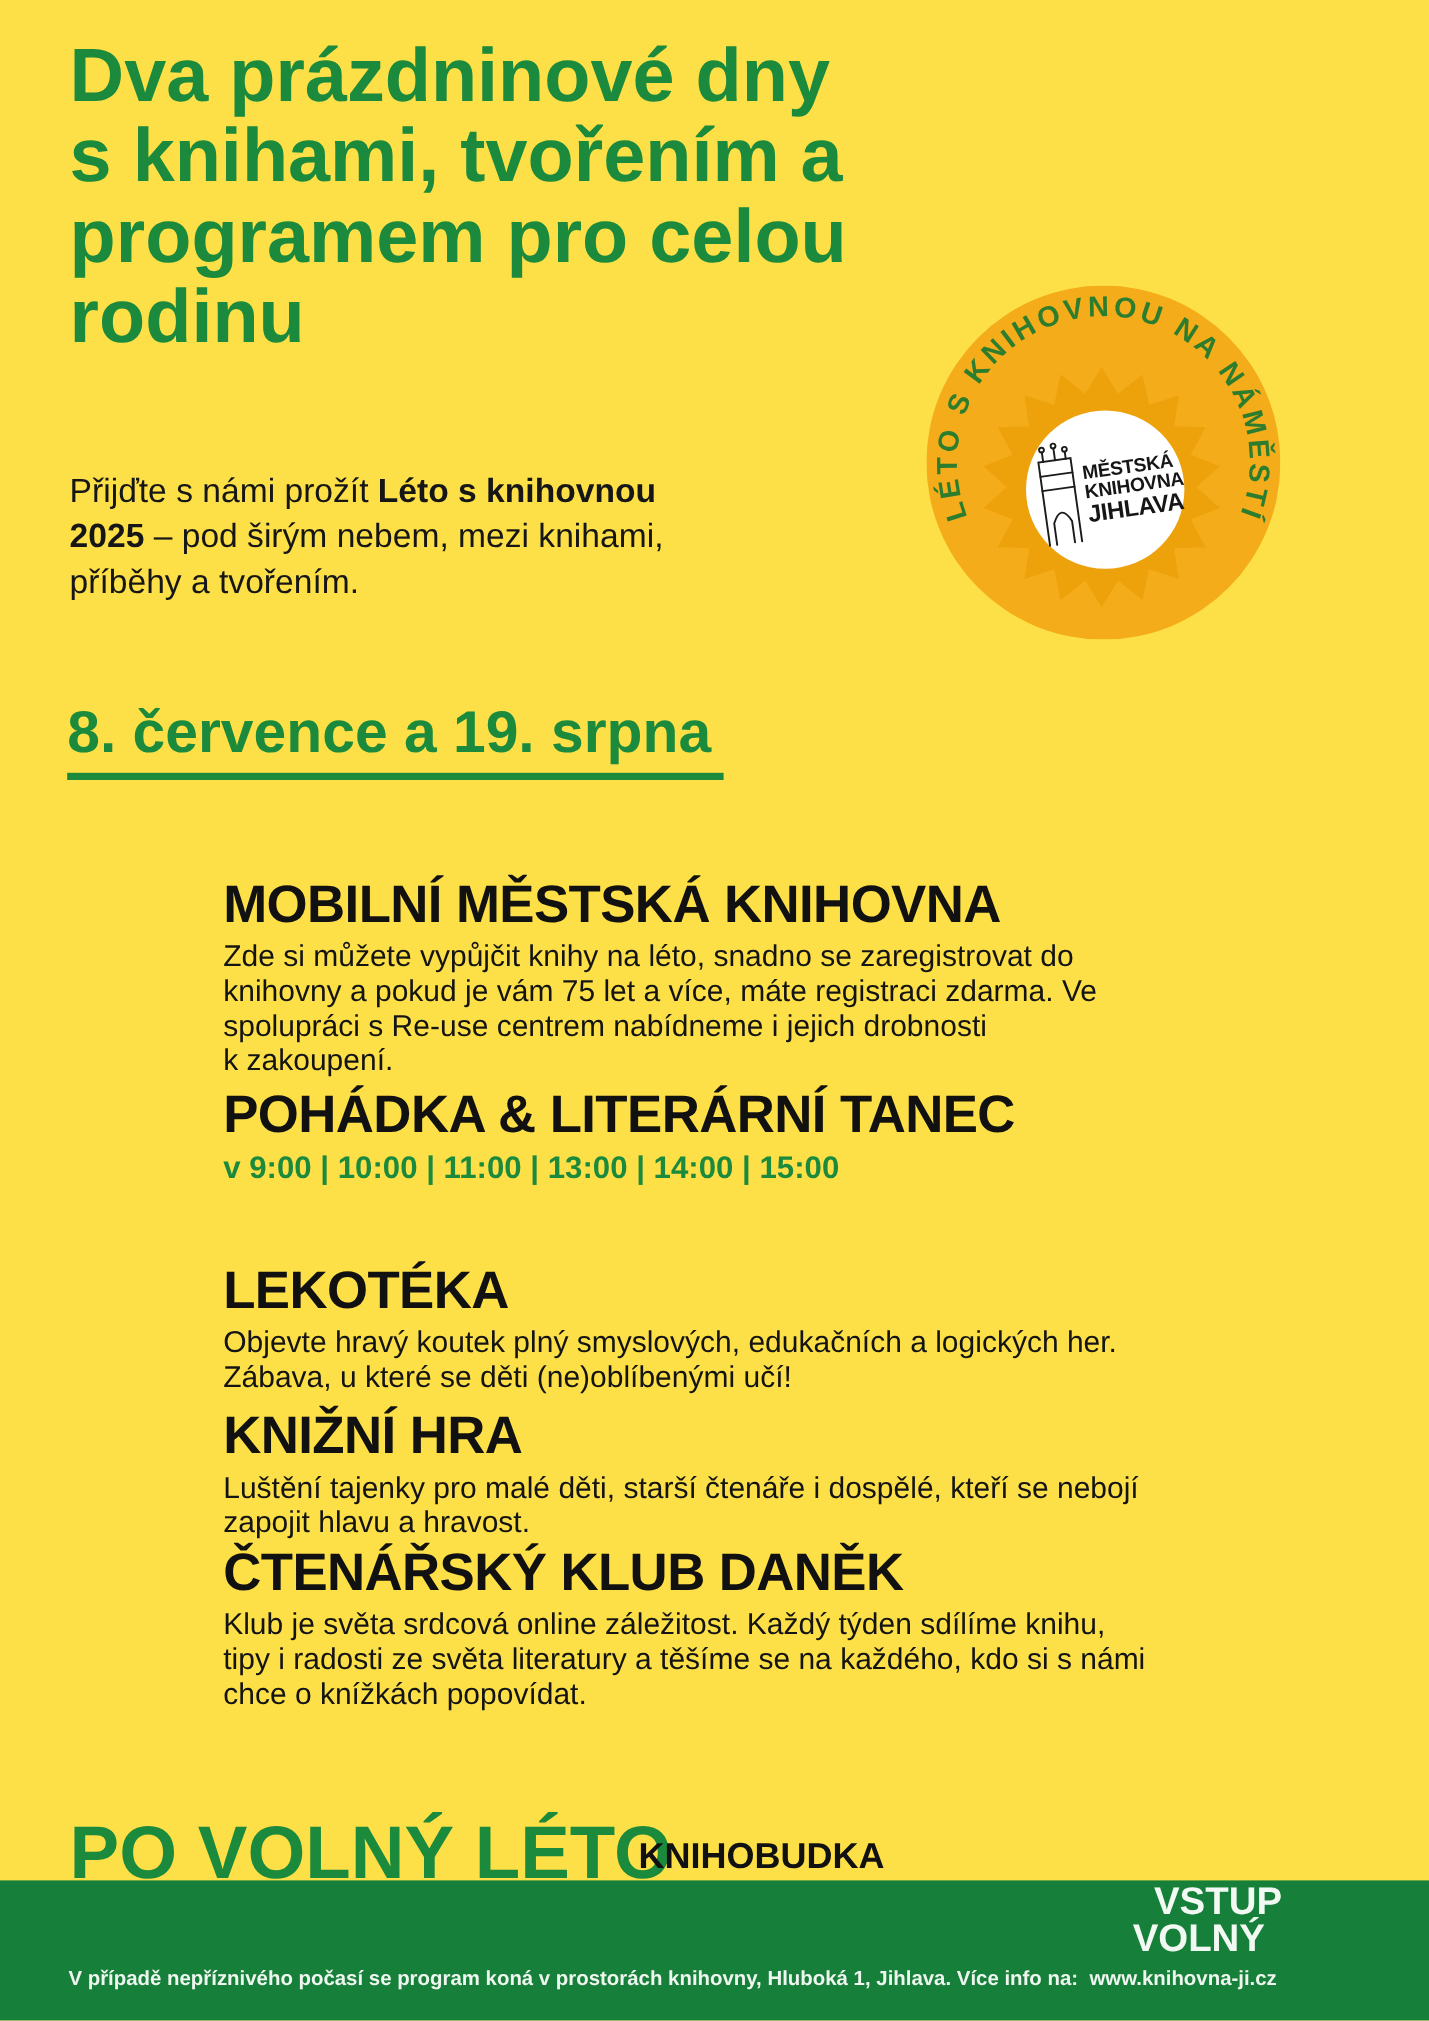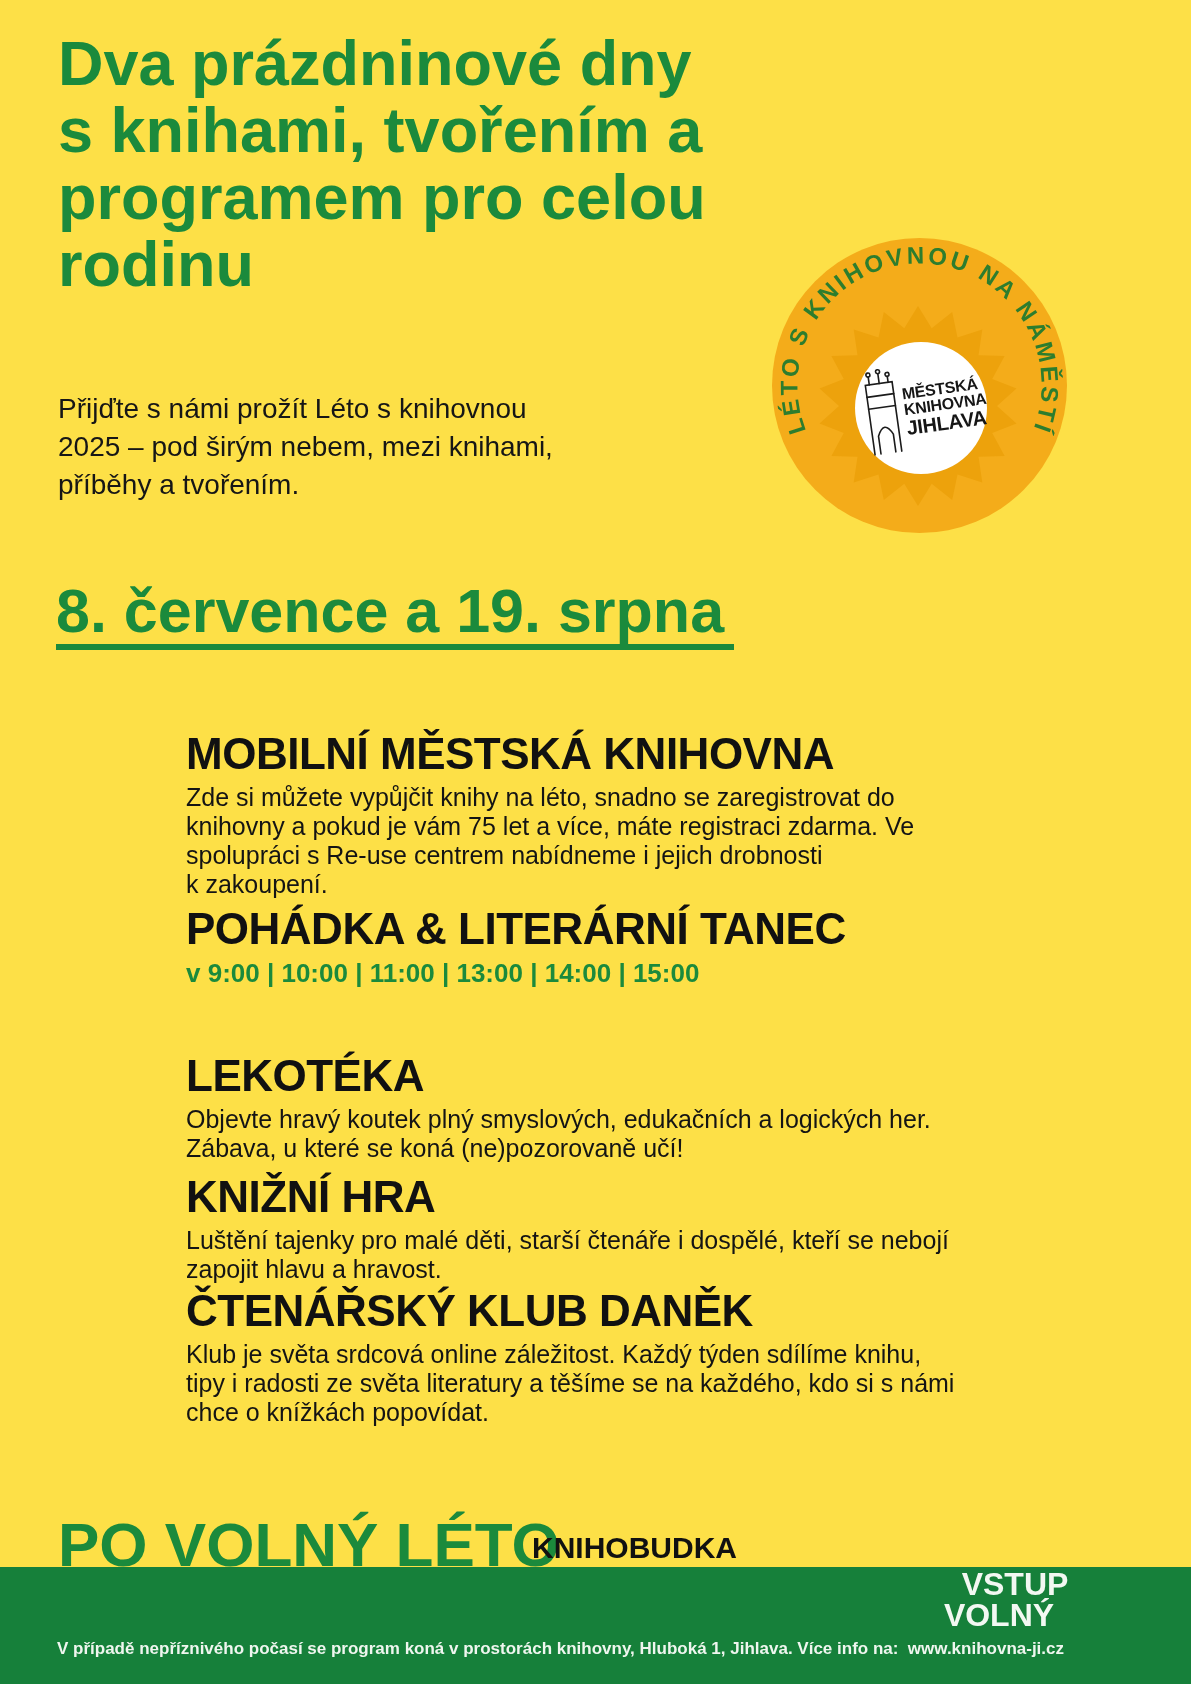--- a/index.html
+++ b/index.html
@@ -23,25 +23,25 @@
     font-family:"Liberation Sans","DejaVu Sans",sans-serif;
     font-size:24px; font-weight:bold; letter-spacing:3px;
   }
   .logo-text{
     font-family:"Liberation Sans","DejaVu Sans",sans-serif;
     font-weight:bold; letter-spacing:-0.3px;
   }
   
   .intro{position:absolute; left:58px; top:390px; color:#161616;}
   .intro-line{font-size:28px; line-height:38px; white-space:nowrap;}
-  .intro .b{font-weight:normal;}
+  .intro .b{font-weight:bold;}
   
   .date-heading{position:absolute; left:56px; top:579px;}
   .date-underline{
-    display:inline-block; font-size:61px; line-height:64px; font-weight:bold;
+    display:inline-block; font-size:49px; line-height:64px; font-weight:bold;
     color:#1B8A3C; border-bottom:6px solid #1B8A3C;
     padding-right:10px; padding-bottom:1px; white-space:nowrap;
   }
   
   .section{position:absolute; left:186px; width:960px;}
   .sec-title{
     font-size:44px; line-height:48px; font-weight:bold; color:#111111;
     letter-spacing:-0.5px; margin:0 0 5px 0; white-space:nowrap;
   }
   .sec-times{
@@ -138,21 +138,21 @@
 
   <div class="section" style="top:905px">
     <div class="sec-title">POHÁDKA &amp; LITERÁRNÍ TANEC</div>
     <div class="sec-times">v 9:00 | 10:00 | 11:00 | 13:00 | 14:00 | 15:00</div>
   </div>
 
   <div class="section" style="top:1052px">
     <div class="sec-title">LEKOTÉKA</div>
     <div class="sec-body">
         <div>Objevte hravý koutek plný smyslových, edukačních a logických her.</div>
-        <div>Zábava, u které se koná (ne)pozorovaně učí!</div>
+        <div>Zábava, u které se děti (ne)oblíbenými učí!</div>
       </div>
   </div>
 
   <div class="section" style="top:1173px">
     <div class="sec-title">KNIŽNÍ HRA</div>
     <div class="sec-body">
         <div>Luštění tajenky pro malé děti, starší čtenáře i dospělé, kteří se nebojí</div>
         <div>zapojit hlavu a hravost.</div>
       </div>
   </div>

